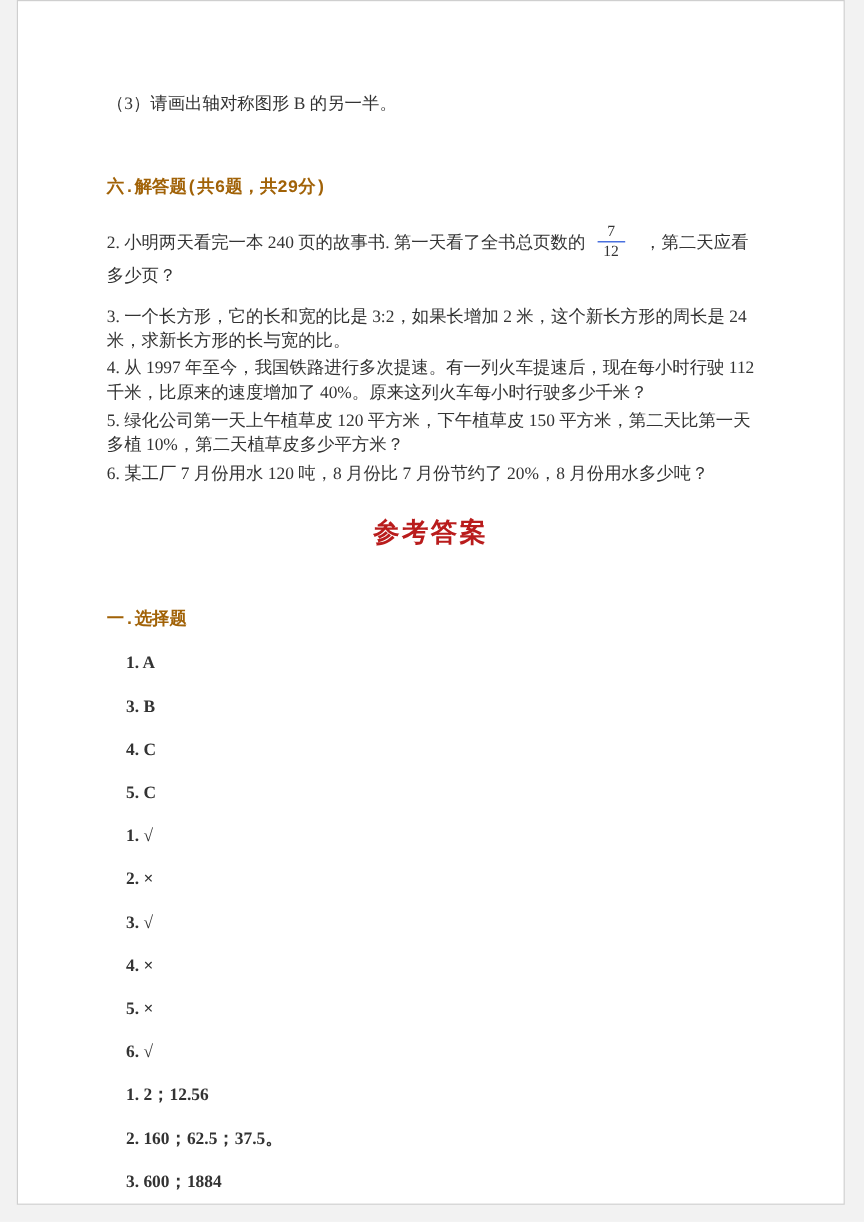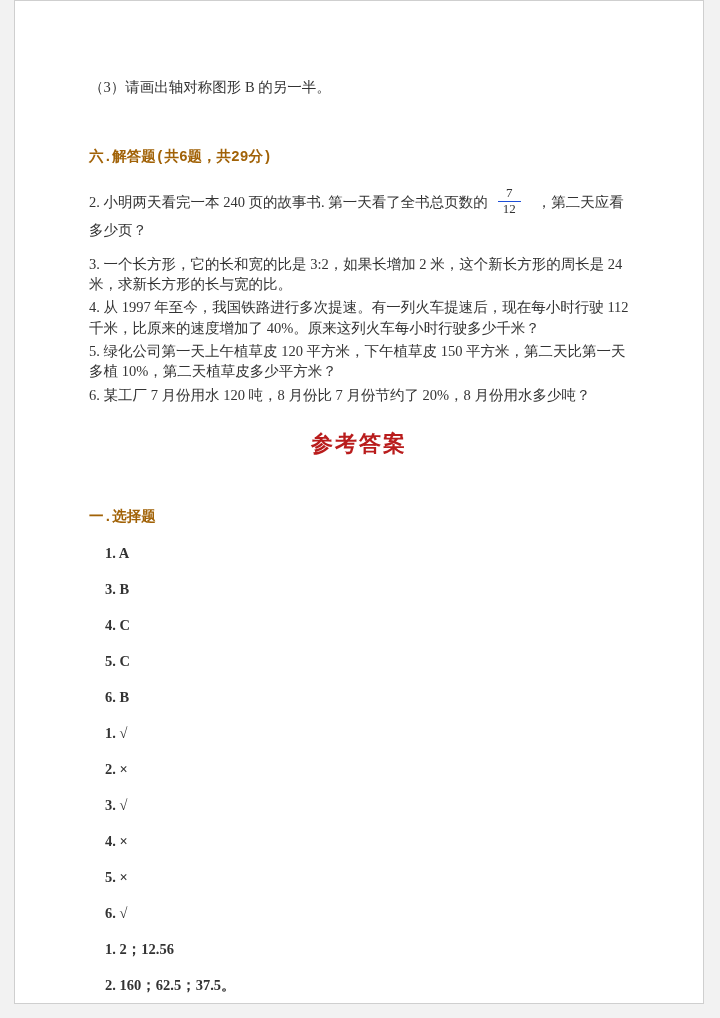--- a/index.html
+++ b/index.html
@@ -99,21 +99,20 @@
       <p class="q tight">5. 绿化公司第一天上午植草皮 120 平方米，下午植草皮 150 平方米，第二天比第一天多植 10%，第二天植草皮多少平方米？</p>
       <p class="q tight">6. 某工厂 7 月份用水 120 吨，8 月份比 7 月份节约了 20%，8 月份用水多少吨？</p>
 
       <h1 class="answers-title">参考答案</h1>
 
       <p class="sec-title ans">一.选择题</p>
       <p class="ans-line">1. A</p>
       <p class="ans-line">3. B</p>
       <p class="ans-line">4. C</p>
       <p class="ans-line">5. C</p>
-      <p class="ans-line">6. B</p>
 
       <p class="ans-line">1. √</p>
       <p class="ans-line">2. ×</p>
       <p class="ans-line">3. √</p>
       <p class="ans-line">4. ×</p>
       <p class="ans-line">5. ×</p>
       <p class="ans-line">6. √</p>
 
       <p class="ans-line">1. 2；12.56</p>
       <p class="ans-line">2. 160；62.5；37.5。</p>

